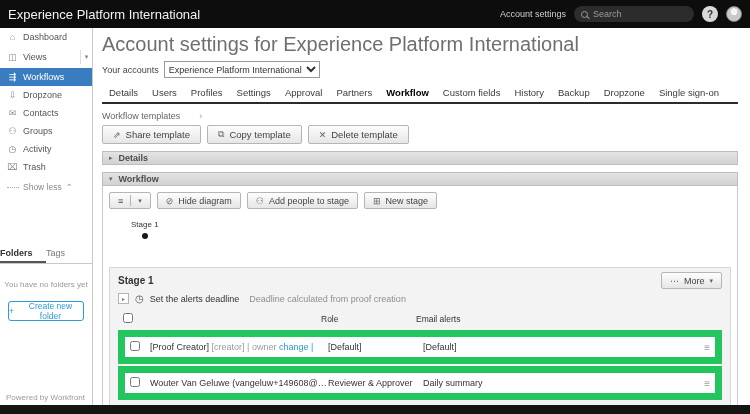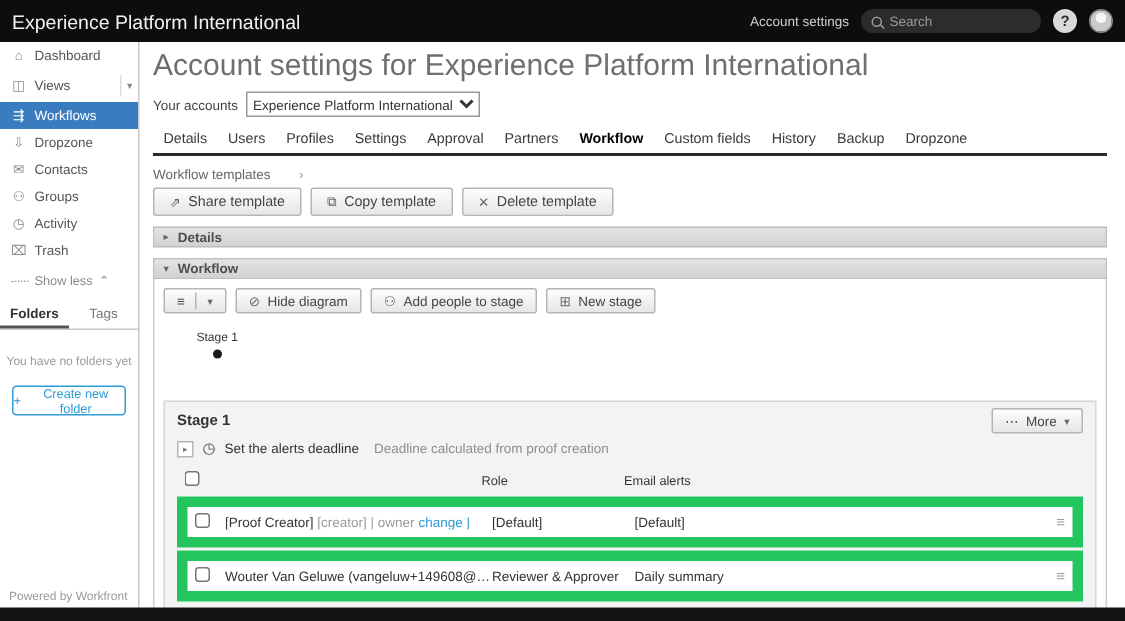--- a/index.html
+++ b/index.html
@@ -25,21 +25,21 @@
   .sidebar { position: absolute; top: 28px; bottom: 9px; left: 0; width: 93px; background: #fff; border-right: 1px solid #c9c9c9; }
   .side-item { display: flex; align-items: center; gap: 5px; padding: 4px 0 4px 7px; font-size: 9px; color: #555; cursor: pointer; position: relative; }
   .side-item .ico { width: 11px; text-align: center; color: #8a8a8a; font-size: 9px; }
   .side-item.active { background: #3a7cc0; color: #fff; }
   .side-item.active .ico { color: #fff; }
   .views-caret { margin-left: auto; width: 12px; height: 14px; border-left: 1px solid #ddd; color: #888; font-size: 7px;
                  display: flex; align-items: center; justify-content: center; }
   .show-less { display: flex; align-items: center; gap: 4px; padding: 6px 0 6px 7px; font-size: 8.5px; color: #8a8a8a; cursor: pointer; }
   .show-less .dots { width: 12px; border-top: 1px dotted #aaa; }
   .side-tabs { display: flex; border-bottom: 1px solid #c9c9c9; margin-top: 2px; }
-  .side-tab { flex: 1; text-align: center; padding: 4px 0 3px; font-size: 9px; color: #777; cursor: pointer; border-bottom: 2px solid transparent; }
+  .side-tab { flex: 1; text-align: left; padding: 4px 0 3px; font-size: 9px; color: #777; cursor: pointer; border-bottom: 2px solid transparent; margin-top: 44px; }
   .side-tab.active { color: #333; border-bottom: 2px solid #555; font-weight: bold; }
   .empty-note { text-align: center; font-size: 8px; color: #9a9a9a; margin: 16px 4px 12px; }
   .create-folder { display: flex; align-items: center; justify-content: center; gap: 4px; margin: 0 auto; width: 76px; height: 20px;
                    background: #fff; border: 1px solid #2c9bd6; border-radius: 3px; color: #2c9bd6; font-size: 8.5px; cursor: pointer;
                    font-family: "Liberation Sans", sans-serif; }
   .powered { position: absolute; bottom: 3px; left: 6px; font-size: 8px; color: #9a9a9a; }
 
   
   .main { position: absolute; top: 28px; bottom: 9px; left: 94px; right: 0; background: #fff; overflow: hidden; padding: 2px 12px 0 8px; }
   .page-title { font-size: 20px; font-weight: 400; color: #6f6f6f; margin: 3px 0 5px; }
@@ -191,20 +191,21 @@
     <span class="tab">Users</span>
     <span class="tab">Profiles</span>
     <span class="tab">Settings</span>
     <span class="tab">Approval</span>
     <span class="tab">Partners</span>
     <span class="tab active">Workflow</span>
     <span class="tab">Custom fields</span>
     <span class="tab">History</span>
     <span class="tab">Backup</span>
     <span class="tab">Dropzone</span>
+    <span class="tab">Single sign-on</span>
   </div>
 
   <div class="breadcrumb">
     <span class="bc-parent">Workflow templates</span>
     <span class="bc-sep">›</span>
   </div>
 
   <div class="actions">
     <button class="btn">
       <span class="bico">⇗</span>

